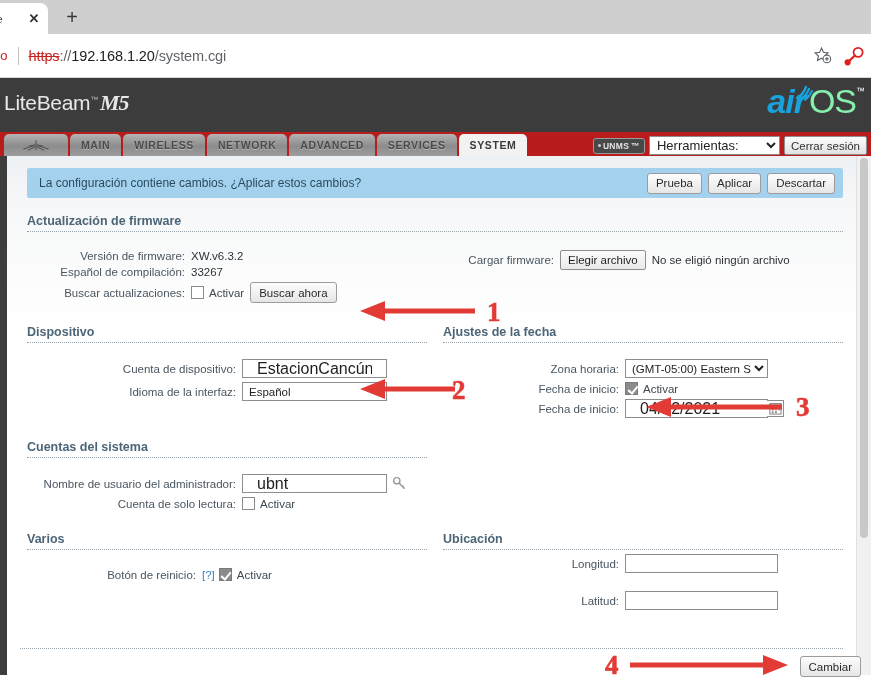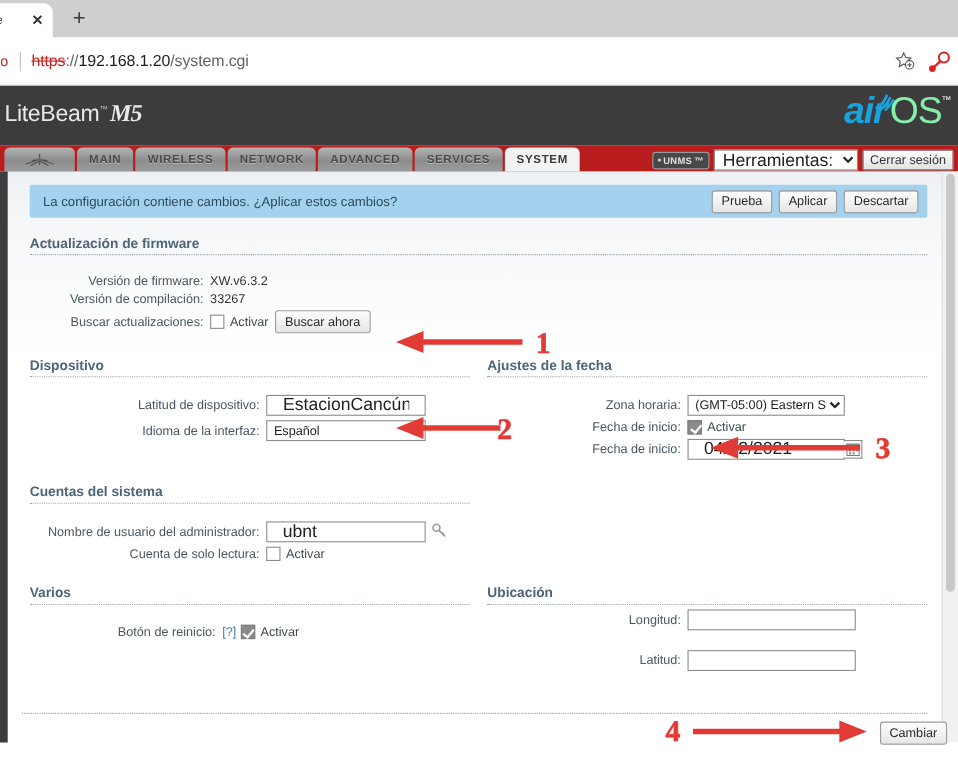--- a/index.html
+++ b/index.html
@@ -190,21 +190,21 @@
     letter-spacing: 0.3px;
     padding: 2px 4px;
     display: flex;
     align-items: center;
     gap: 2px;
     background: #484848;
   }
   .unms-dot { width: 3px; height: 3px; background: #cfcfcf; border-radius: 50%; }
   .tools-select {
     font-family: "Liberation Sans", sans-serif;
-    font-size: 16px;
+    font-size: 13px;
     height: 19px;
     width: 131px;
     border: 1px solid #8c8c8c;
     background: #ffffff;
     color: #222;
     padding-left: 3px;
   }
   .logout-btn {
     font-family: "Liberation Sans", sans-serif;
     font-size: 11.5px;
@@ -497,40 +497,47 @@
   <div class="section">
     <div class="section-title">Actualización de firmware</div>
     <div class="section-rule"></div>
     <div class="cols" style="margin-top:14px;">
       <div class="col left">
         <div class="frow">
           <span class="flabel" style="width:164px;">Versión de firmware:</span>
           <span class="fvalue">XW.v6.3.2</span>
         </div>
         <div class="frow">
-          <span class="flabel" style="width:164px;">Versión de compilación:</span>
+          <span class="flabel" style="width:164px;">Español de compilación:</span>
           <span class="fvalue">33267</span>
         </div>
         <div class="frow">
           <span class="flabel" style="width:164px;">Buscar actualizaciones:</span>
           <span class="cb"></span>
           <span class="cb-label">Activar</span>
           <button class="btn" style="margin-left:6px;">Buscar ahora</button>
+        </div>
+      </div>
+      <div class="col right">
+        <div class="frow">
+          <span class="flabel" style="width:117px;">Cargar firmware:</span>
+          <button class="file-btn">Elegir archivo</button>
+          <span class="file-none">No se eligió ningún archivo</span>
         </div>
       </div>
     </div>
   </div>
 
   <div class="section" style="margin-top:22px;">
     <div class="cols">
       <div class="col left">
         <div class="section-title">Dispositivo</div>
         <div class="section-rule"></div>
         <div class="frow" style="margin-top:16px;">
-          <span class="flabel" style="width:215px;">Latitud de dispositivo:</span>
+          <span class="flabel" style="width:215px;">Cuenta de dispositivo:</span>
           <input type="text" style="width: 145px;" value="EstacionCancúnCentro-1">
         </div>
         <div class="frow">
           <span class="flabel" style="width:215px;">Idioma de la interfaz:</span>
           <select class="plain" style="width:145px;">
             <option>Español</option>
           </select>
         </div>
       </div>
       <div class="col right">

